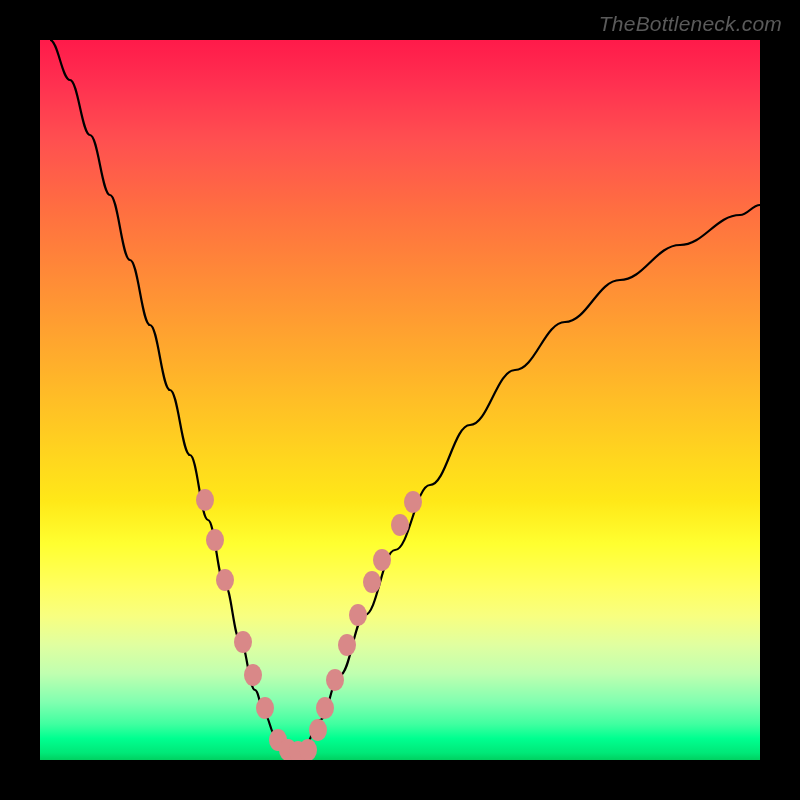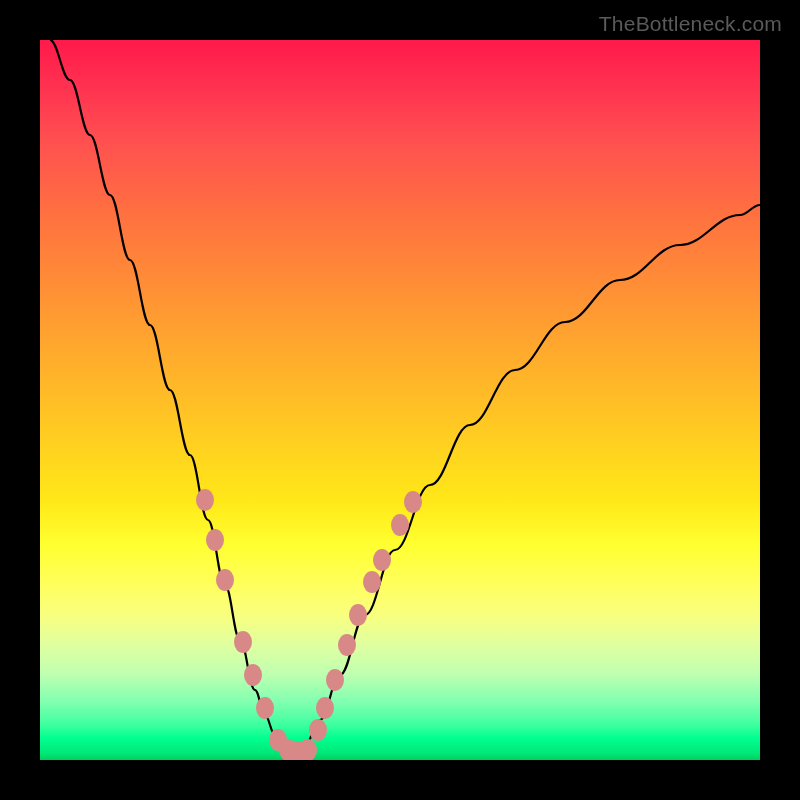--- a/index.html
+++ b/index.html
@@ -44,20 +44,21 @@
     }
     .watermark {
       position: absolute;
       top: 12px;
       right: 18px;
       font-family: Arial, sans-serif;
       font-size: 21px;
       color: #5a5a5a;
       font-weight: 500;
       letter-spacing: 0.2px;
+      font-style: italic;
     }
     .curve-svg {
       position: absolute;
       left: 0;
       top: 0;
       width: 720px;
       height: 720px;
     }
     .dots-svg {
       position: absolute;

